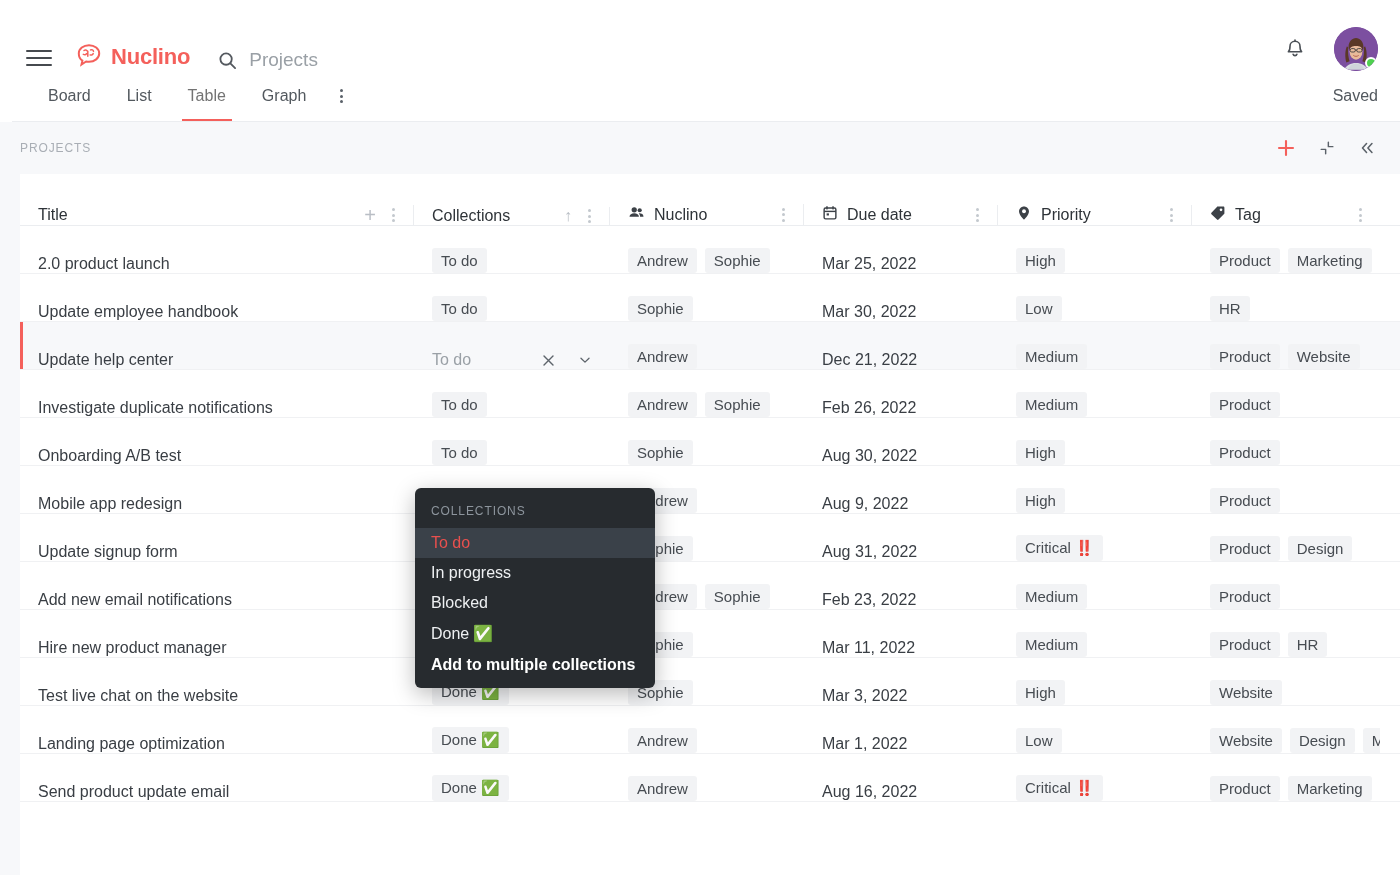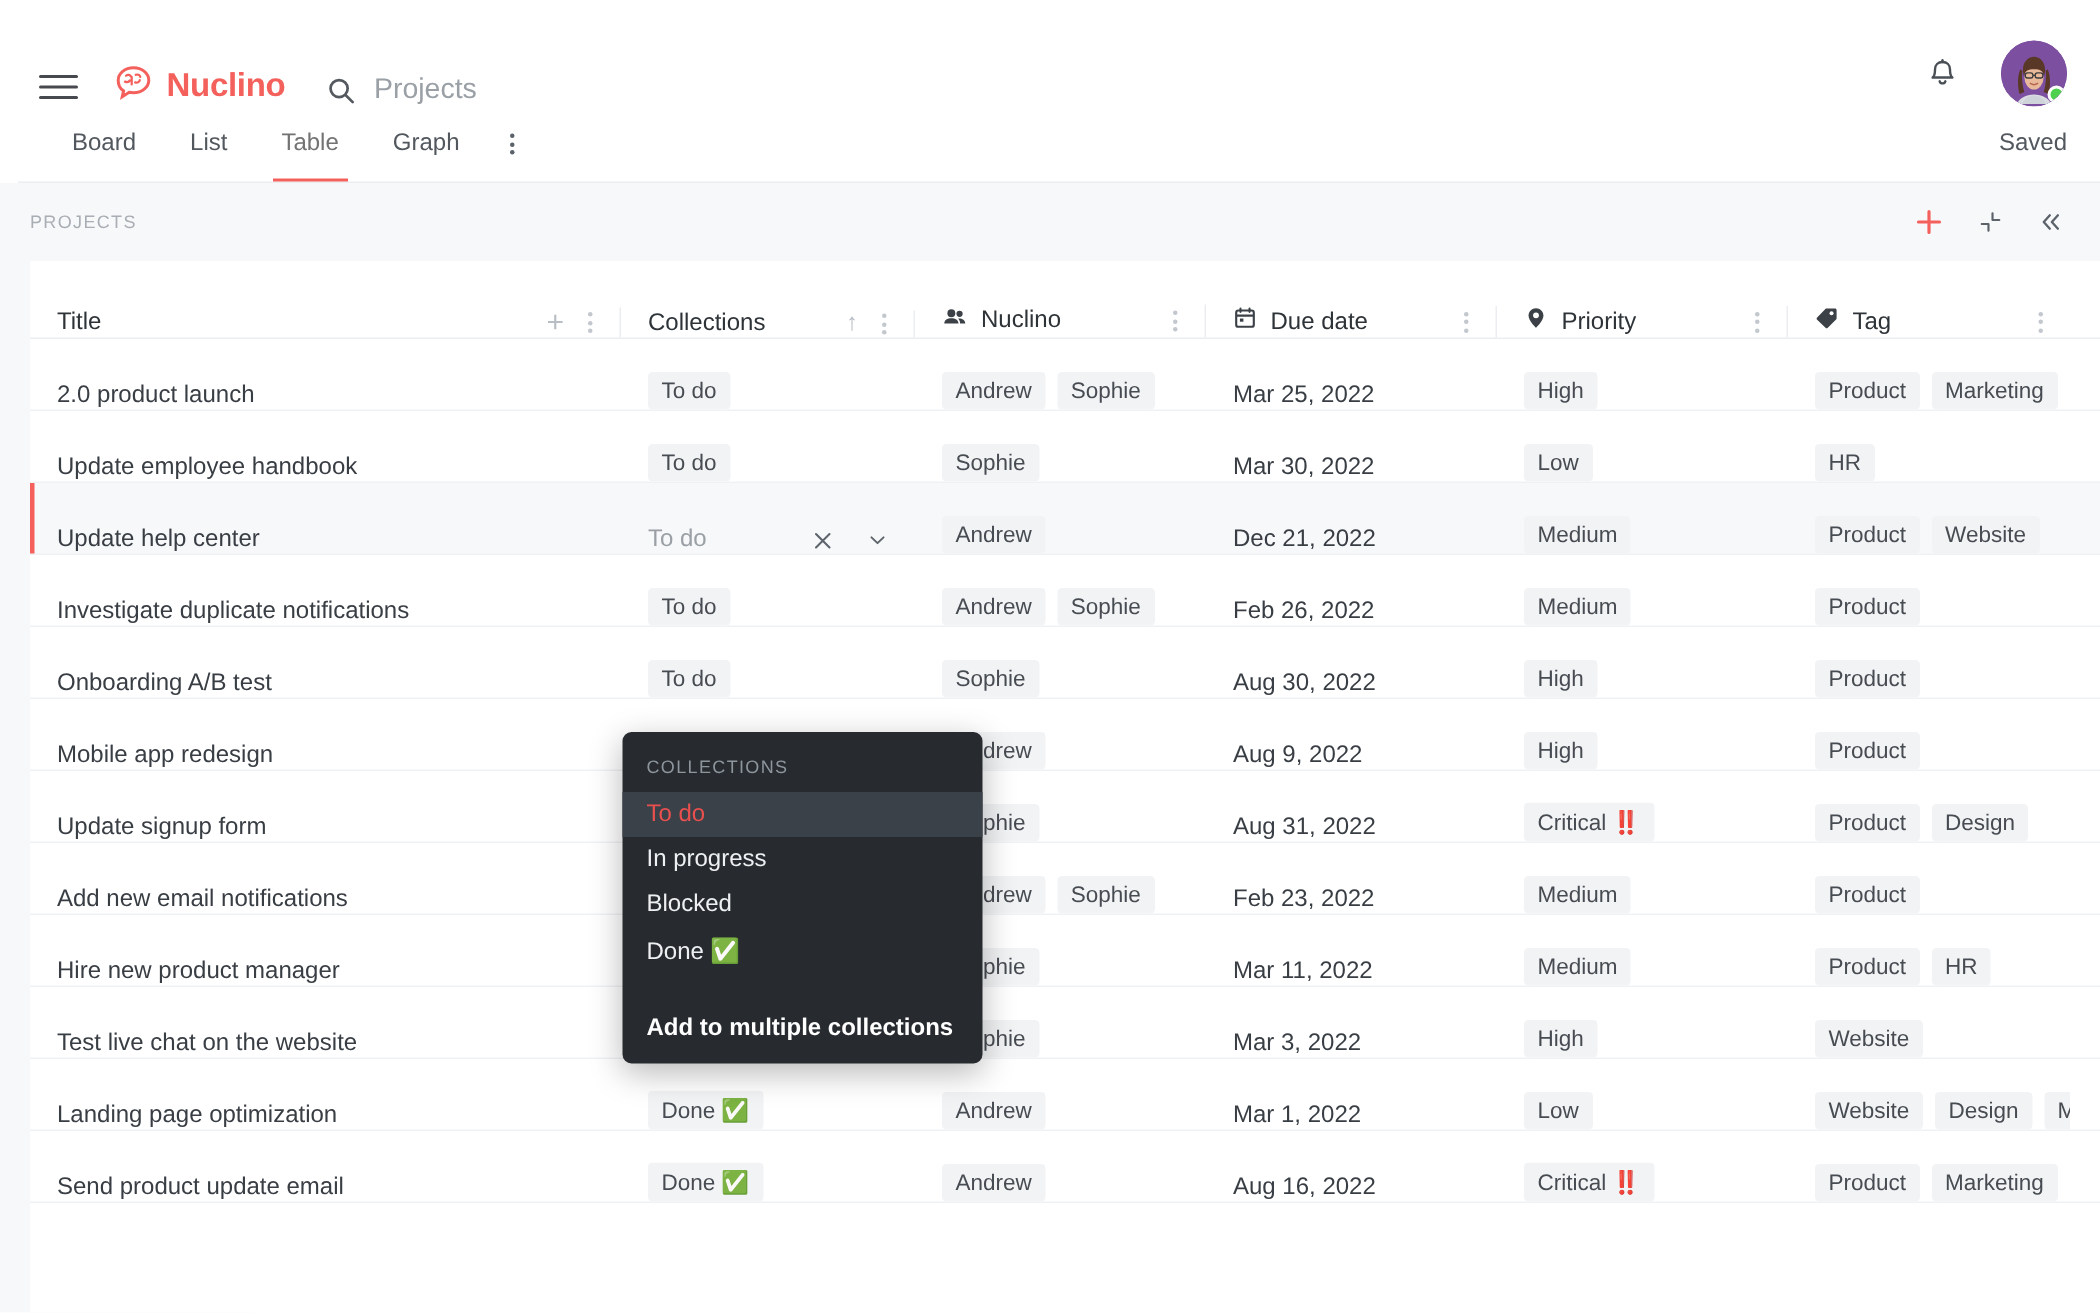--- a/index.html
+++ b/index.html
@@ -189,21 +189,21 @@
     font-size: 12px; letter-spacing: 0.9px;
     color: #8d959d; padding: 6px 16px 10px 16px;
   }
   .dd-item {
     padding: 6px 16px;
     font-size: 16px; color: #eef0f2;
     cursor: pointer;
     display: flex; align-items: center; gap: 6px;
   }
   .dd-item.hl { background: #3a4149; color: #e8504e; }
-  .dd-item.bold { font-weight: bold; color: #ffffff; padding-top: 7px; margin-top: 20px; }
+  .dd-item.bold { font-weight: bold; color: #ffffff; padding-top: 7px; }
 </style>
 </head>
 <body>
 
 <div class="topbar">
 
   <div class="hamburger">
     <span></span>
     <span></span>
     <span></span>

